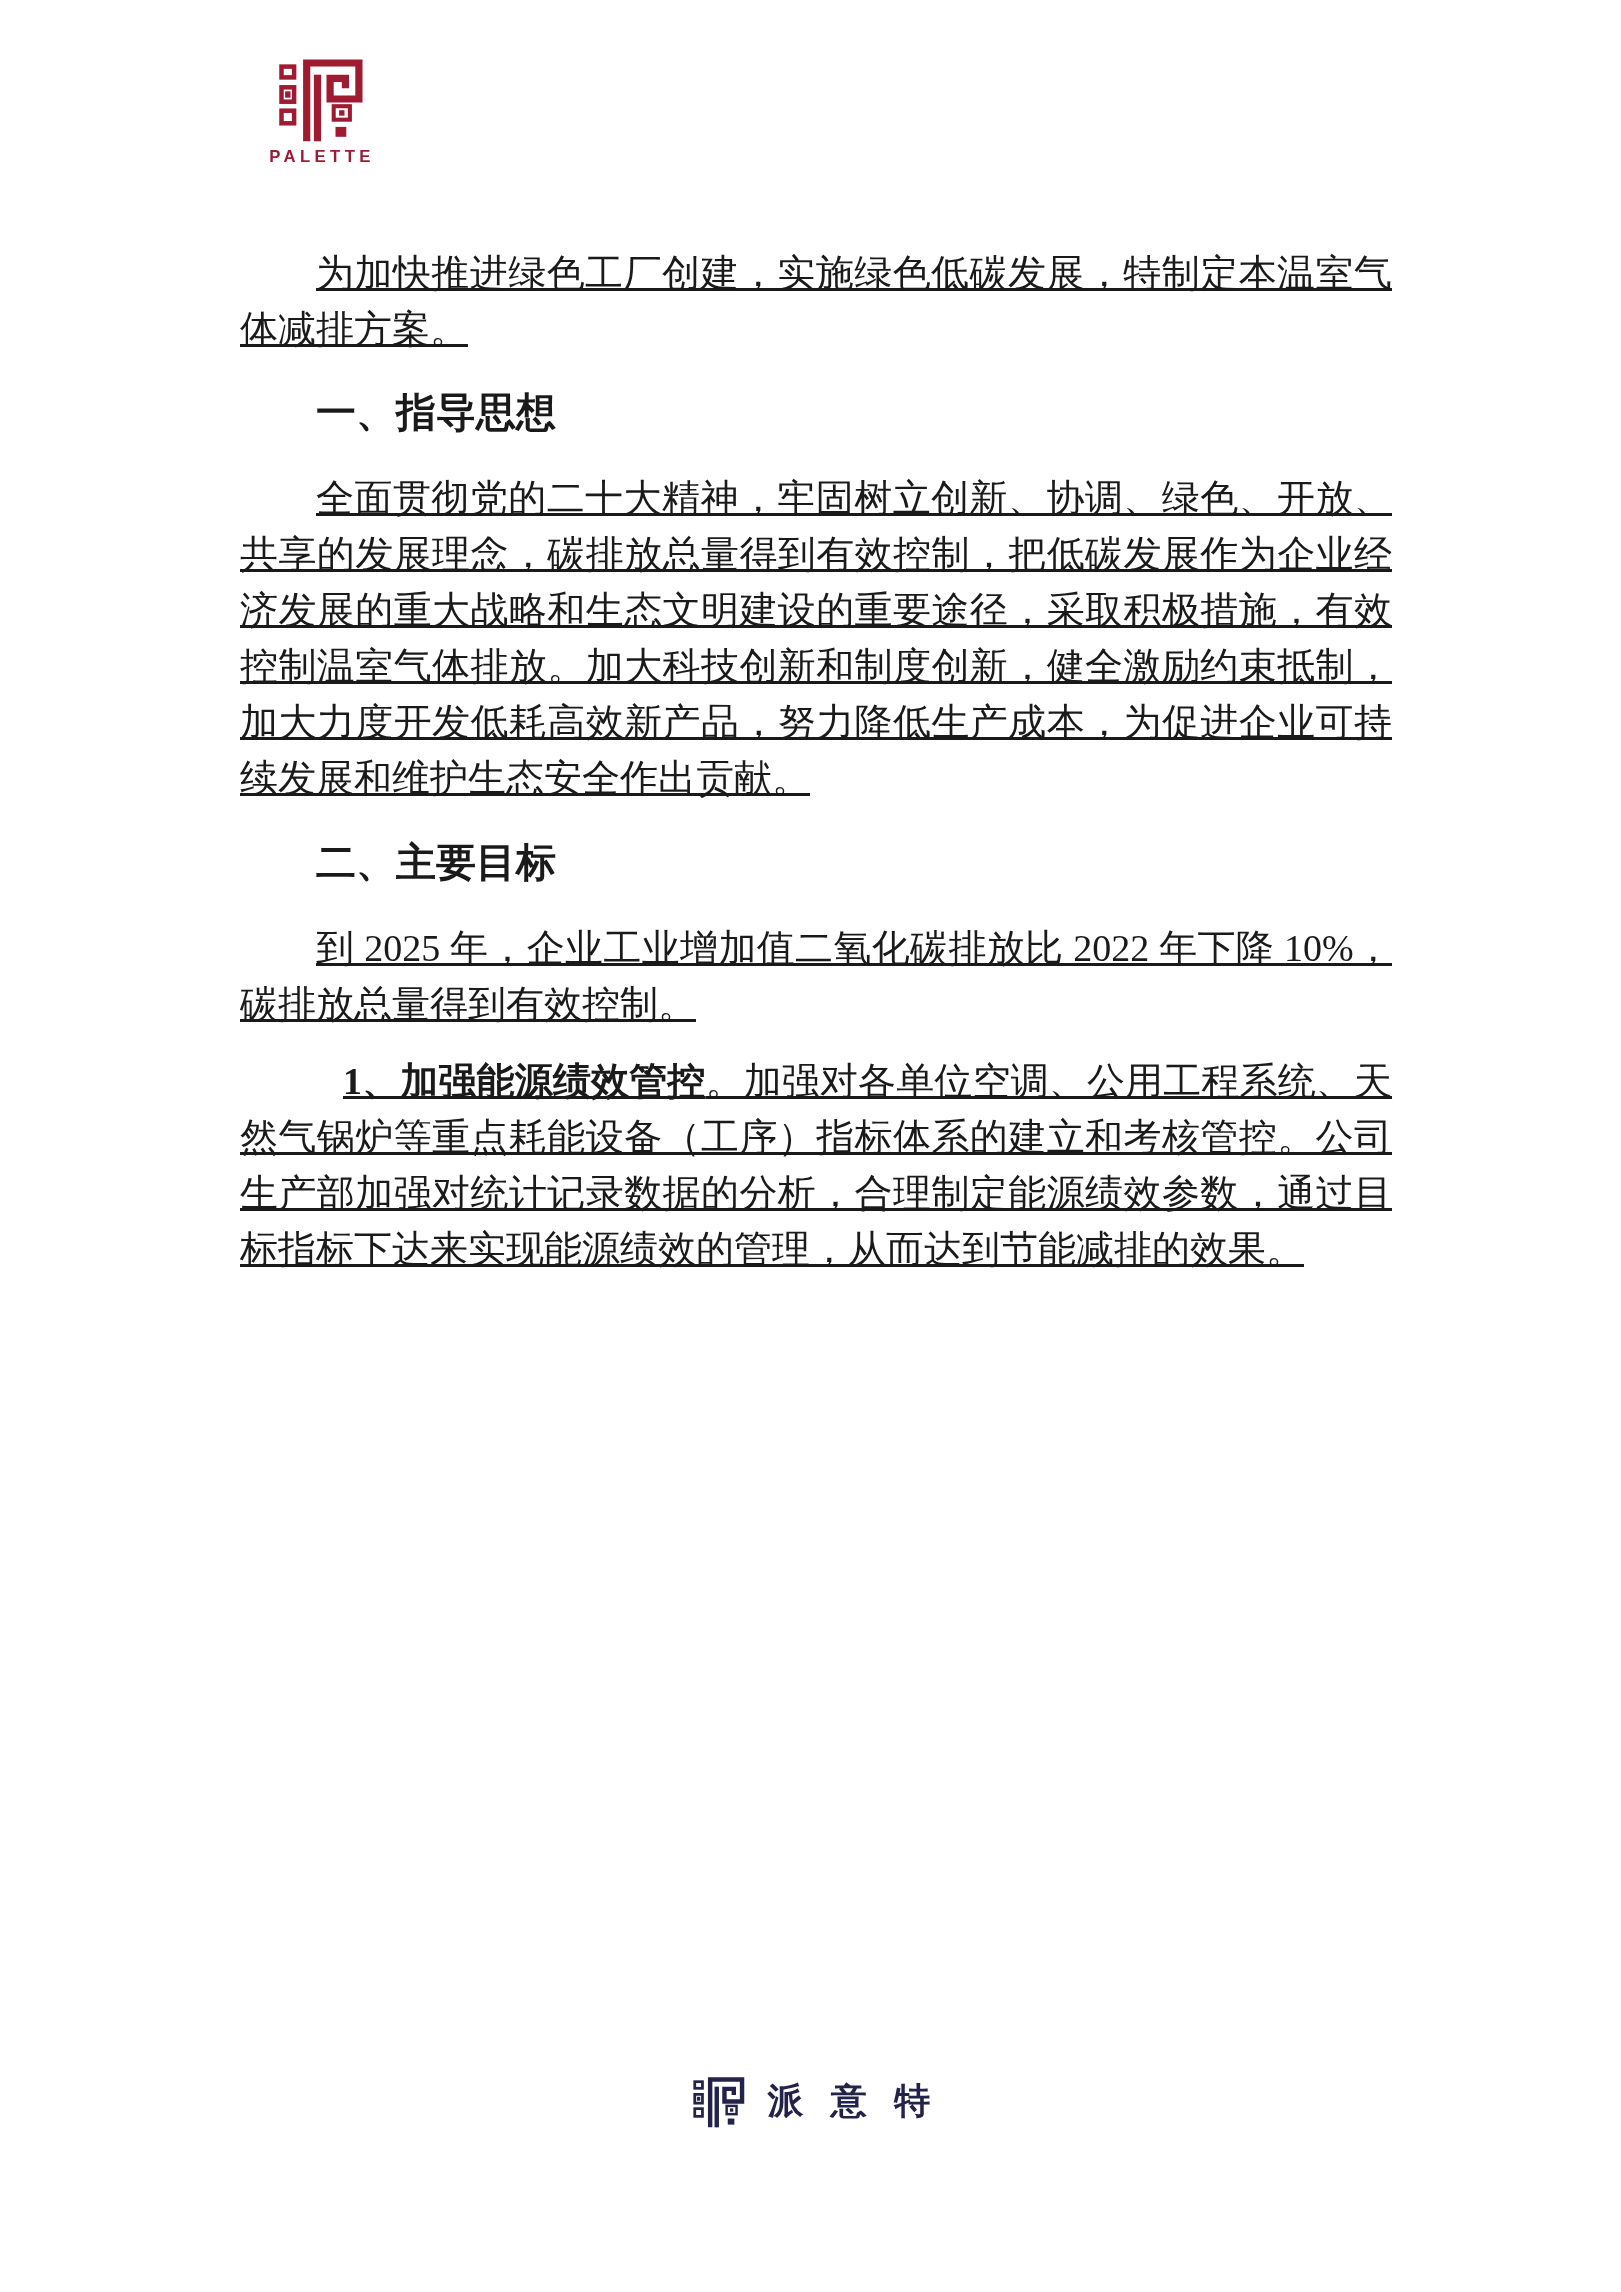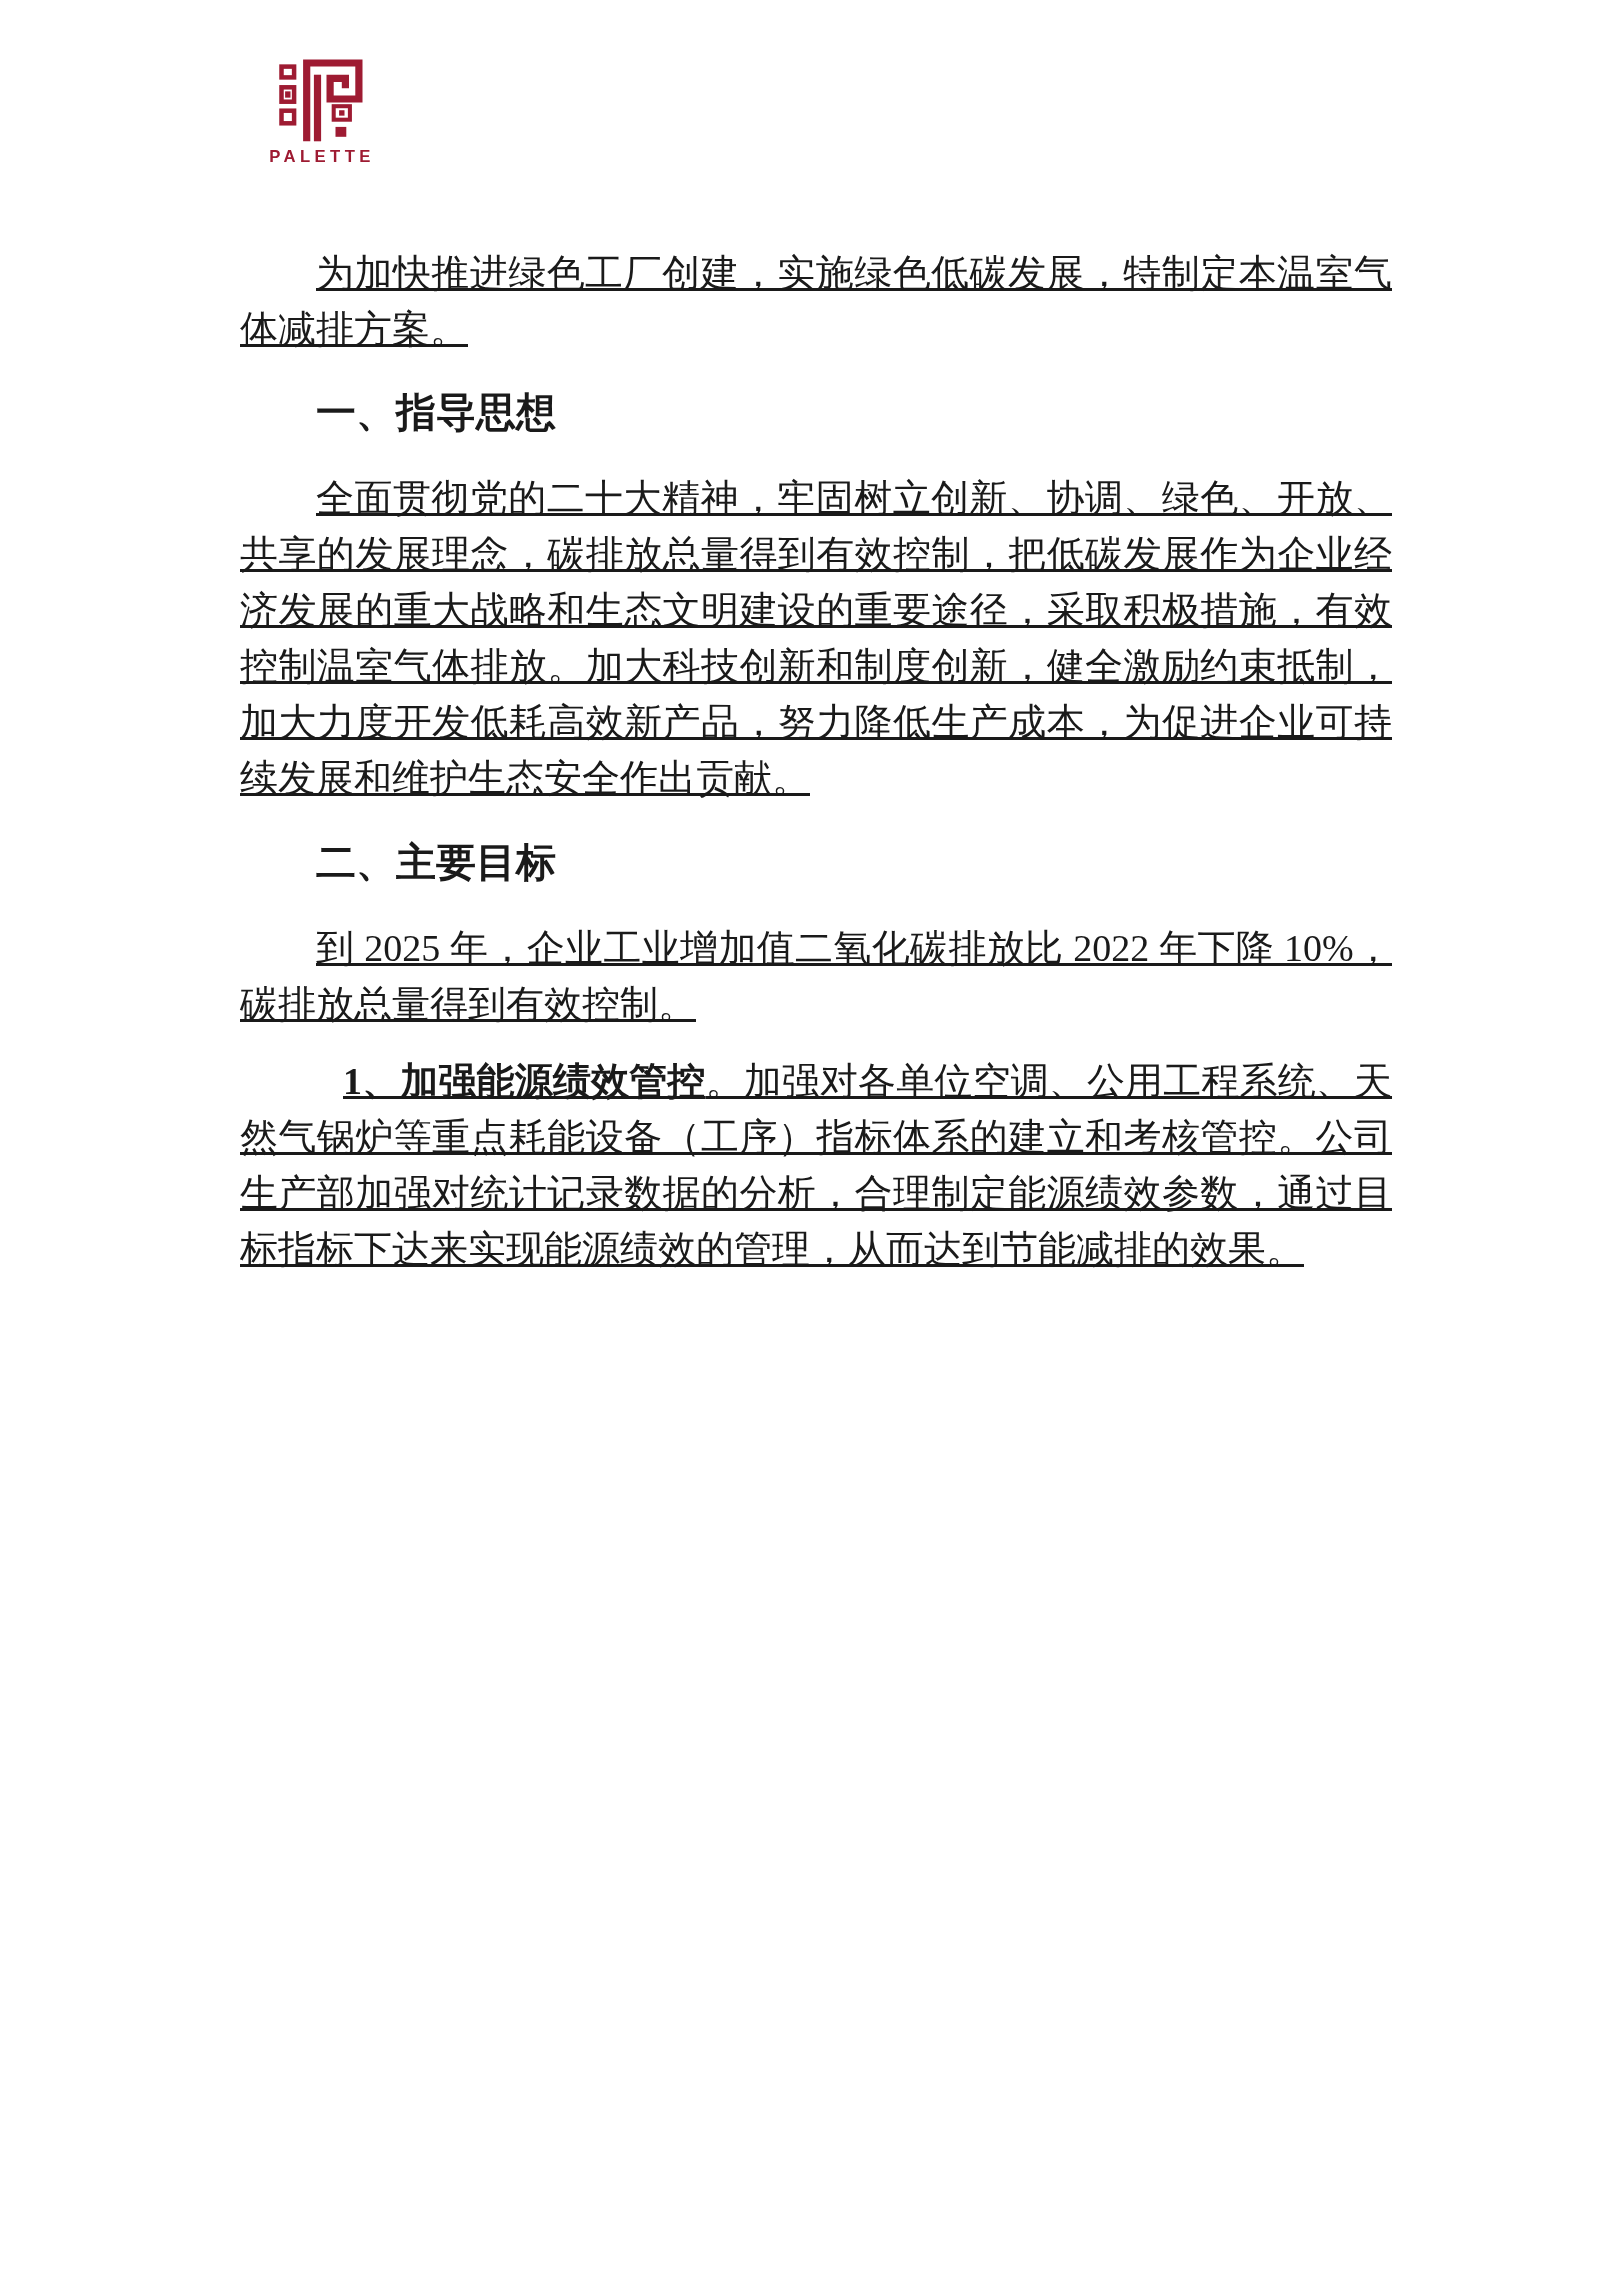--- a/index.html
+++ b/index.html
@@ -117,15 +117,33 @@
     <h2 class="sec">一、指导思想</h2>
     <p class="para">全面贯彻党的二十大精神，牢固树立创新、协调、绿色、开放、共享的发展理念，碳排放总量得到有效控制，把低碳发展作为企业经济发展的重大战略和生态文明建设的重要途径，采取积极措施，有效控制温室气体排放。加大科技创新和制度创新，健全激励约束抵制，加大力度开发低耗高效新产品，努力降低生产成本，为促进企业可持续发展和维护生态安全作出贡献。</p>
 
     <h2 class="sec">二、主要目标</h2>
     <p class="para">到 2025 年，企业工业增加值二氧化碳排放比 2022 年下降 10%，碳排放总量得到有效控制。</p>
 
     <p class="para"><b class="lead">1、加强能源绩效管控</b><span>。加强对各单位空调、公用工程系统、天然气锅炉等重点耗能设备（工序）指标体系的建立和考核管控。公司生产部加强对统计记录数据的分析，合理制定能源绩效参数，通过目标指标下达来实现能源绩效的管理，从而达到节能减排的效果。</span></p>
 
   </div>
 
+  <div class="footer">
+    <svg class="maze" viewBox="0 0 100 100" aria-hidden="true">
+      <g fill="none" stroke="currentColor">
+        <rect x="5" y="14" width="14" height="12" stroke-width="5"></rect>
+        <rect x="5" y="37" width="14" height="16" stroke-width="5"></rect>
+        <rect x="5" y="63" width="14" height="14" stroke-width="5"></rect>
+        <path d="M33 97 V10 H91 V50 H59 V27 H76 V38" stroke-width="8"></path>
+        <path d="M45 97 V23" stroke-width="8"></path>
+        <rect x="63" y="58" width="18" height="15" stroke-width="4.5"></rect>
+      </g>
+      <g fill="currentColor" stroke="none">
+        <rect x="9" y="41.5" width="6" height="7"></rect>
+        <rect x="69" y="62.5" width="6" height="6"></rect>
+        <rect x="65" y="81" width="12" height="11"></rect>
+      </g>
+    </svg>
+    <span class="footer-text">派意特</span>
+  </div>
 
 </div>
 
 
 </body></html>

